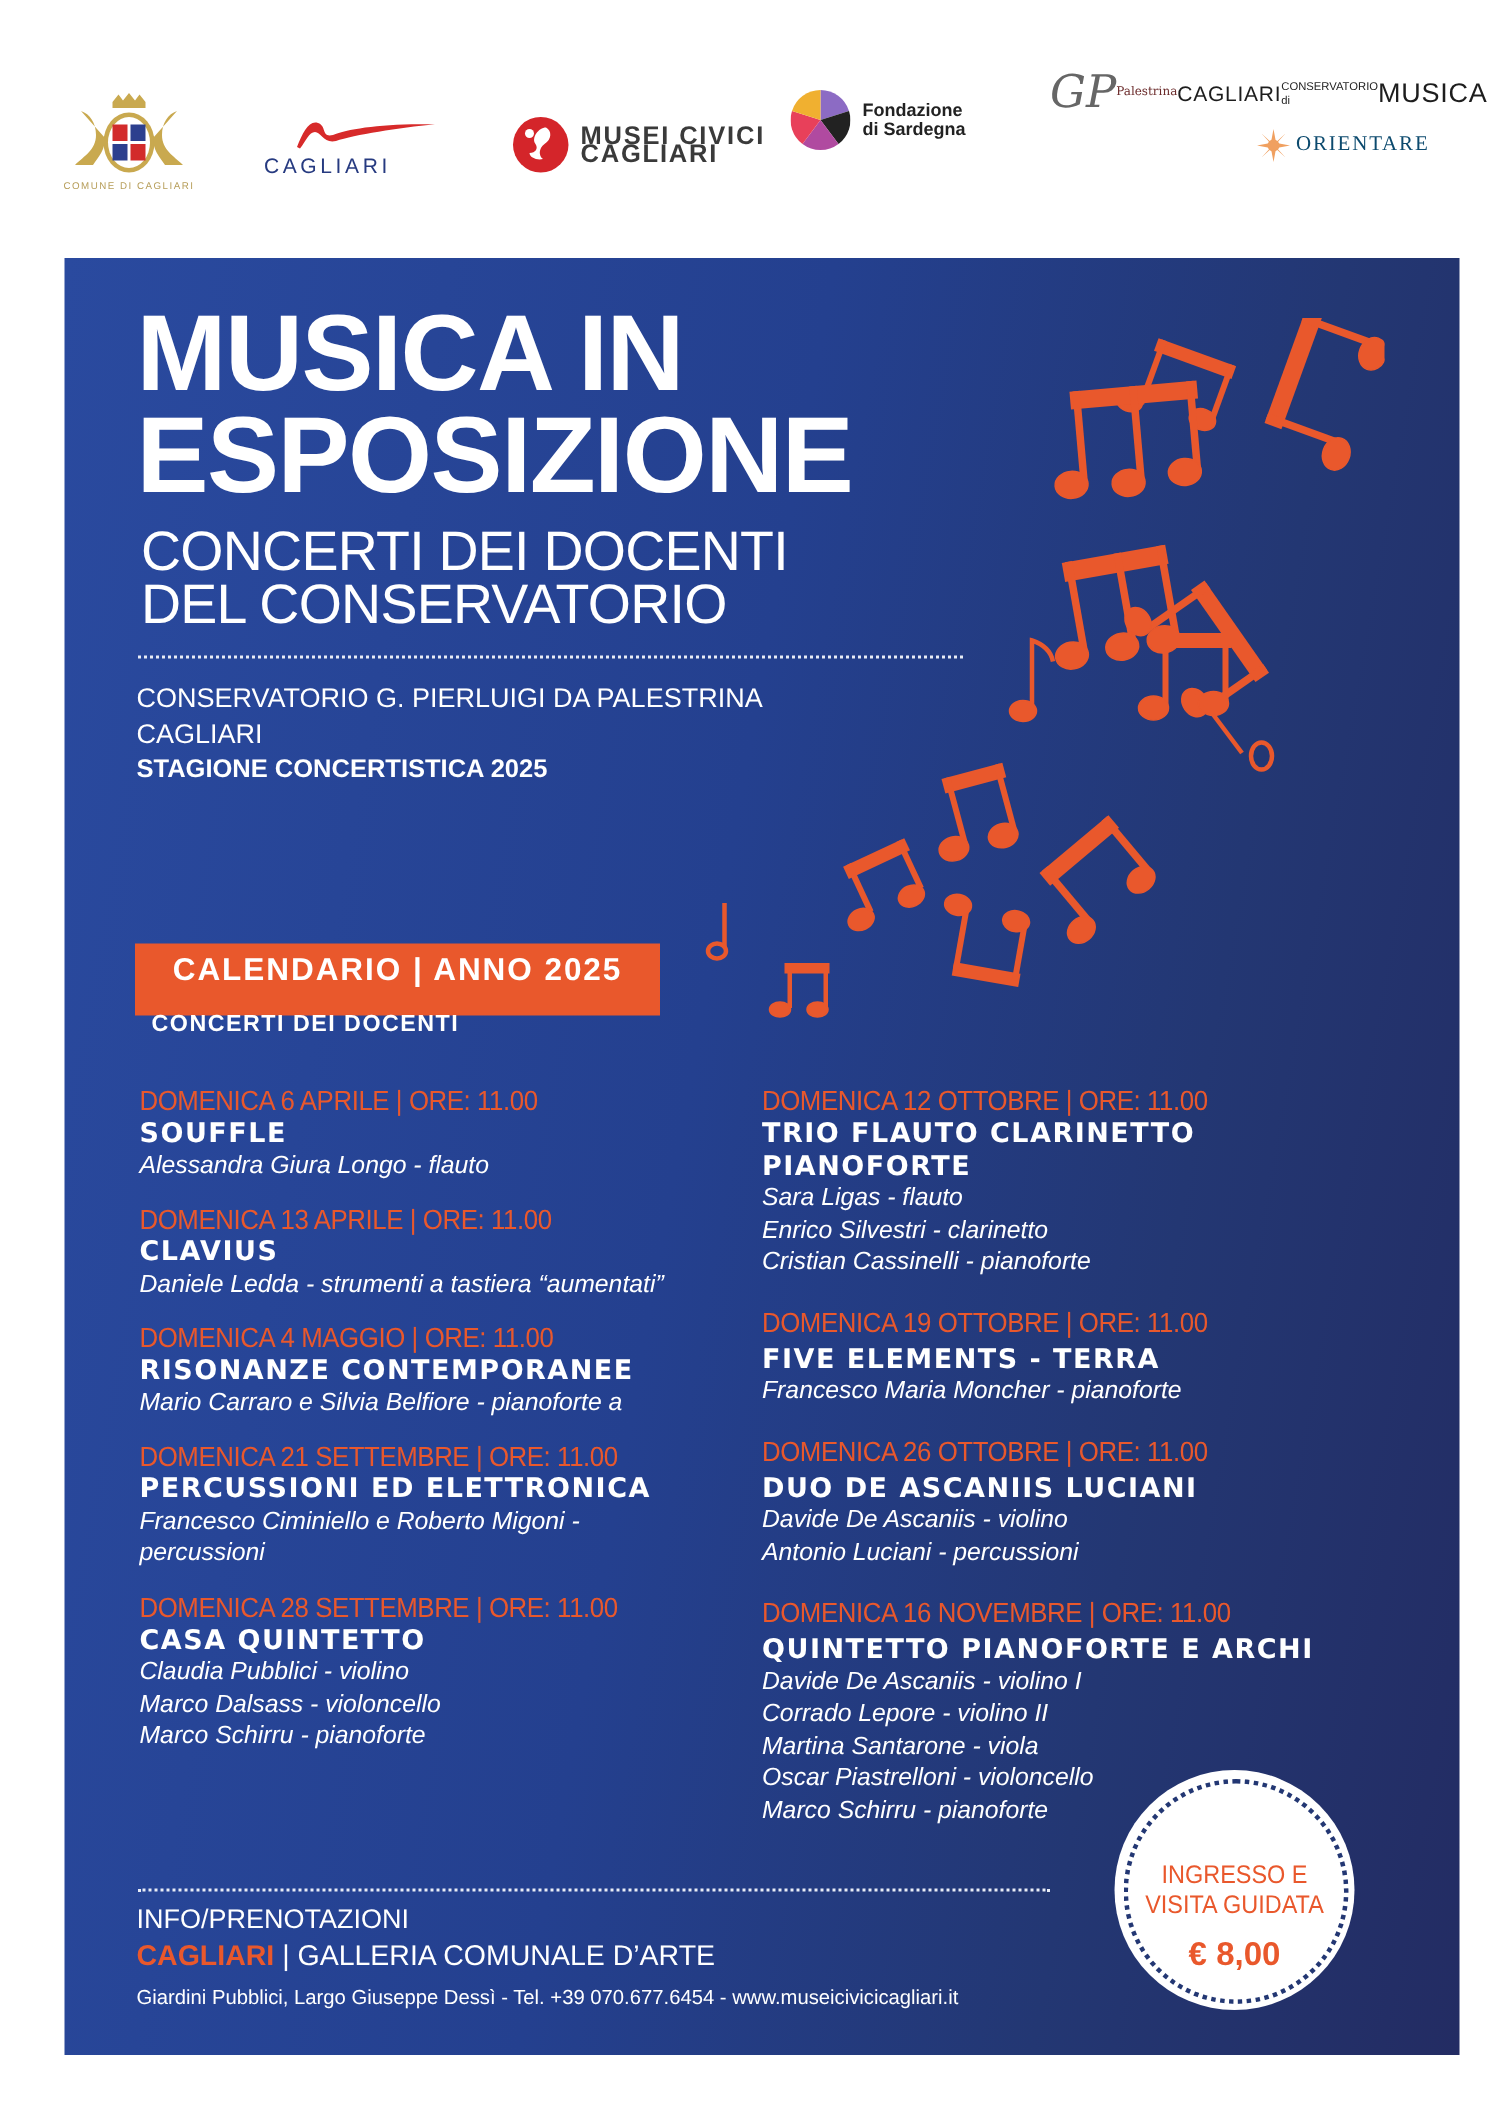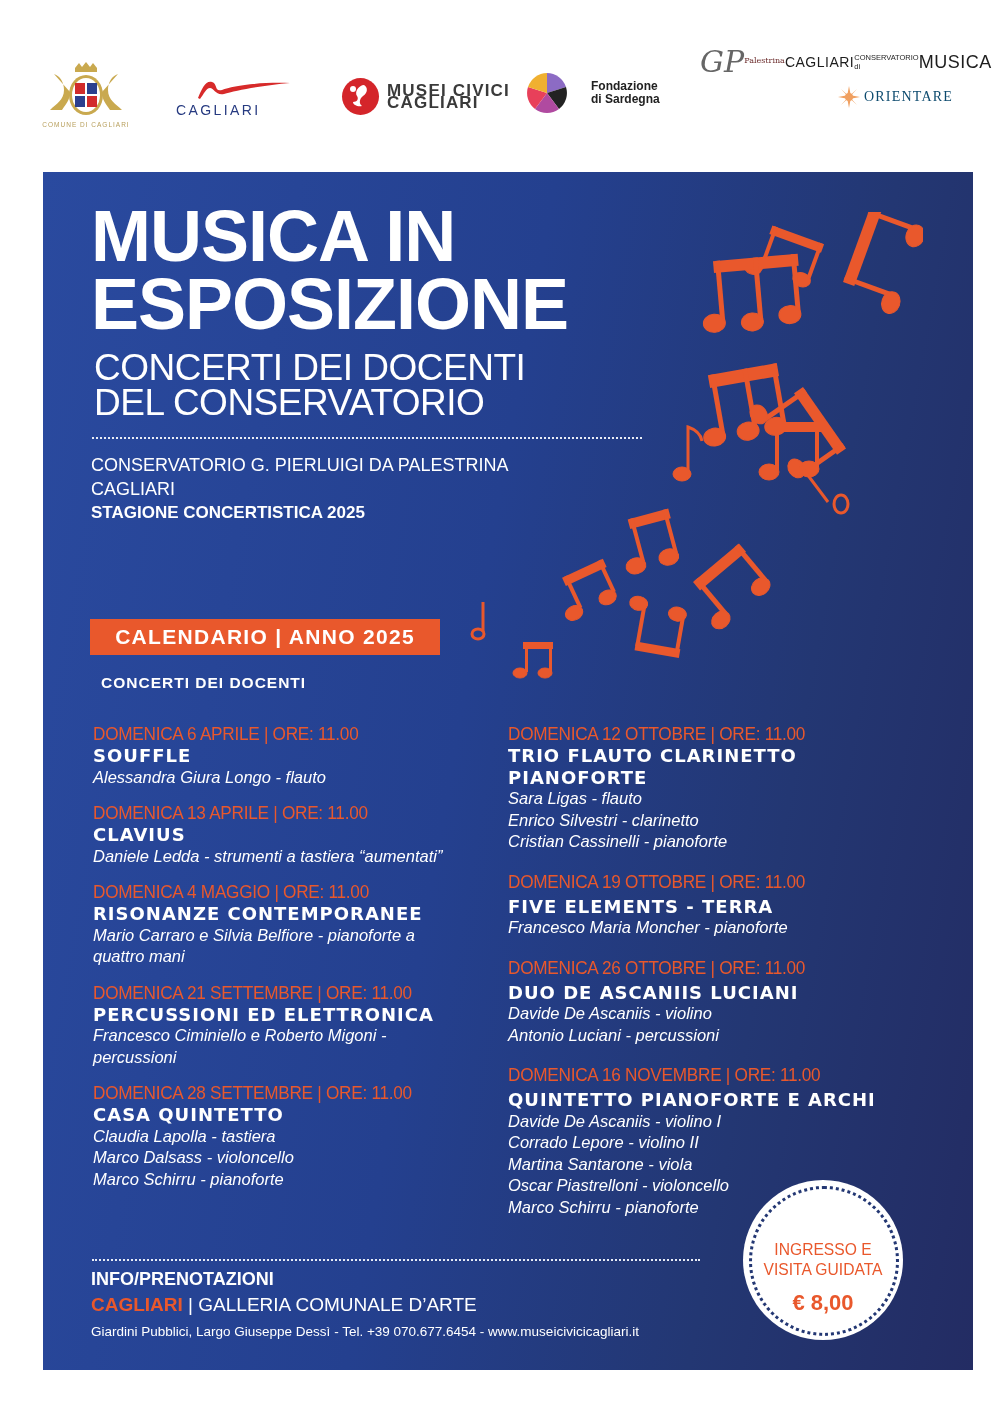--- a/index.html
+++ b/index.html
@@ -7,21 +7,21 @@
   .logos { position:absolute; top:0; left:0; width:1000px; height:172px; }
   .logo { position:absolute; display:flex; align-items:center; }
   .logo-comune { left:40px; top:62px; flex-direction:column; width:92px; }
   .logo-comune .crest { width:88px; height:56px; position:relative; }
   .logo-comune .cap { font-size:6.5px; letter-spacing:1px; color:#b79e5a; margin-top:3px; white-space:nowrap; }
   .logo-cagliari { left:176px; top:78px; flex-direction:column; align-items:flex-start; }
   .logo-cagliari .wordmark { font-size:14px; letter-spacing:2.4px; color:#263a80; margin-top:2px; }
   .logo-musei { left:342px; top:78px; }
   .logo-musei .circle { width:37px; height:37px; border-radius:50%; background:#d4252a; position:relative; }
   .logo-musei .txt { margin-left:8px; font-size:17px; line-height:12px; letter-spacing:1.2px; color:#3a3a3a; font-weight:bold; }
-  .logo-fond { left:527px; top:73px;gap:16px; }
+  .logo-fond { left:527px; top:60px; }
   .logo-fond .txt { margin-left:8px; font-size:12px; line-height:13px; color:#222; font-weight:bold; }
   .logo-cons { left:700px; top:44px; flex-direction:row; width:86px; }
   .logo-cons .gp { font-family:"DejaVu Serif", serif; font-style:italic; font-size:30px; color:#666; height:36px; line-height:36px; }
   .logo-cons .pal { font-family:"DejaVu Serif", serif; font-size:8px; color:#6b2b2b; margin-top:-4px; }
   .logo-cons .rule { width:86px; height:1px; background:#6b2b2b; margin:6px 0 3px; }
   .logo-cons .l1 { font-size:14px; color:#1d1d1d; letter-spacing:0.5px; }
   .logo-cons .l2 { font-size:7.5px; color:#1d1d1d; }
   .logo-cons .l3 { font-size:18px; color:#1d1d1d; letter-spacing:0.5px; line-height:18px; }
   .logo-orient { left:838px; top:86px; }
   .logo-orient .txt { font-family:"Liberation Serif", serif; font-size:14px; letter-spacing:1.2px; color:#0c4a6e; margin-left:4px; }
@@ -29,32 +29,32 @@
   .panel { position:absolute; left:43px; top:172px; width:914px; height:1198px;
            background:linear-gradient(100deg, #2a4a9f 0%, #24408f 45%, #233773 75%, #232c63 100%);padding-left:16px; }
   .title1 { position:absolute; left:48px; top:30px; color:#fff; font-weight:bold; font-size:72px; line-height:68px; letter-spacing:-1px; }
   .subtitle { position:absolute; left:51px; top:178px; color:#fff; font-size:37px; line-height:35px; letter-spacing:-0.5px; }
   .dotted { position:absolute; border-top:2px dotted #e8ecf6; height:0; }
   .dot1 { left:49px; top:265px; width:550px; }
   .dot2 { left:49px; top:1087px; width:608px; }
   .cons-info { position:absolute; left:48px; top:281px; color:#fff; font-size:18px; line-height:24px; }
   .cons-info .b { font-weight:bold; font-size:17px; }
   .notes { position:absolute; left:420px; top:40px; width:460px; height:480px; }
-  .cal-badge { position:absolute; left:47px; top:447px; width:350px; height:36px; background:#e9582c; color:#fff; font-weight:bold; font-size:21px; letter-spacing:1.3px; line-height:36px; text-align:center; }
+  .cal-badge { position:absolute; left:47px; top:457px; width:350px; height:48px; background:#e9582c; color:#fff; font-weight:bold; font-size:21px; letter-spacing:1.3px; line-height:36px; text-align:center; }
   .cal-sub { position:absolute; left:58px; top:502px; color:#fff; font-weight:bold; font-size:15.5px; letter-spacing:1px; }
 
   .col { position:absolute; width:400px; }
   .col-left { left:50px; top:551px; }
   .col-right { left:465px; top:551px; }
   .event { margin-bottom:14px; }
   .ev-date { color:#e9582c; font-size:18.5px; line-height:22px; letter-spacing:-0.3px; font-stretch:condensed; transform:scaleX(0.93); transform-origin:left; white-space:nowrap; }
   .ev-title { color:#fff; font-weight:bold; font-size:18px; line-height:21.5px; letter-spacing:1px; font-family:"DejaVu Sans", sans-serif; }
   .ev-line { color:#fff; font-style:italic; font-size:16.5px; line-height:21.5px; }
 
-  .info-h { position:absolute; left:48px; top:1097px; color:#fff; font-weight:bold; font-size:18px; }
+  .info-h { position:absolute; left:48px; top:1097px; color:#fff; font-weight:normal; font-size:18px; }
   .info-c { position:absolute; left:48px; top:1122px; color:#fff; font-size:19px; }
   .info-c .orange { color:#e9582c; font-weight:bold; }
   .info-addr { position:absolute; left:48px; top:1152px; color:#fff; font-size:13.5px; }
 
   .price { position:absolute; left:700px; top:1008px; width:160px; height:160px; border-radius:50%; background:#fff; }
   .price .ring { position:absolute; left:6px; top:6px; width:144px; height:144px; border-radius:50%; border:3px dotted #233773; }
   .price .txt { position:absolute; left:0; top:60px; width:160px; text-align:center; color:#e9582c; font-size:17px; line-height:20px; transform:scaleX(0.92); }
   .price .amt { position:absolute; left:0; top:110px; width:160px; text-align:center; color:#e9582c; font-weight:bold; font-size:22px; }
 </style>
 </head>
@@ -253,32 +253,31 @@
     </div>
     <div class="event">
       <div class="ev-date">DOMENICA 13 APRILE | ORE: 11.00</div>
       <div class="ev-title">CLAVIUS</div>
       <div class="ev-line">Daniele Ledda - strumenti a tastiera “aumentati”</div>
     </div>
     <div class="event">
       <div class="ev-date">DOMENICA 4 MAGGIO | ORE: 11.00</div>
       <div class="ev-title">RISONANZE CONTEMPORANEE</div>
       <div class="ev-line">Mario Carraro e Silvia Belfiore - pianoforte a</div>
-      <div class="ev-line">quattro mani</div>
     </div>
     <div class="event">
       <div class="ev-date">DOMENICA 21 SETTEMBRE | ORE: 11.00</div>
       <div class="ev-title">PERCUSSIONI ED ELETTRONICA</div>
       <div class="ev-line">Francesco Ciminiello e Roberto Migoni -</div>
       <div class="ev-line">percussioni</div>
     </div>
     <div class="event">
       <div class="ev-date">DOMENICA 28 SETTEMBRE | ORE: 11.00</div>
       <div class="ev-title">CASA QUINTETTO</div>
-      <div class="ev-line">Claudia Lapolla - tastiera</div>
+      <div class="ev-line">Claudia Pubblici - violino</div>
       <div class="ev-line">Marco Dalsass - violoncello</div>
       <div class="ev-line">Marco Schirru - pianoforte</div>
     </div>
   </div>
 
   <div class="col col-right">
     <div class="event">
       <div class="ev-date">DOMENICA 12 OTTOBRE | ORE: 11.00</div>
       <div class="ev-title">TRIO FLAUTO CLARINETTO</div>
       <div class="ev-title">PIANOFORTE</div>

